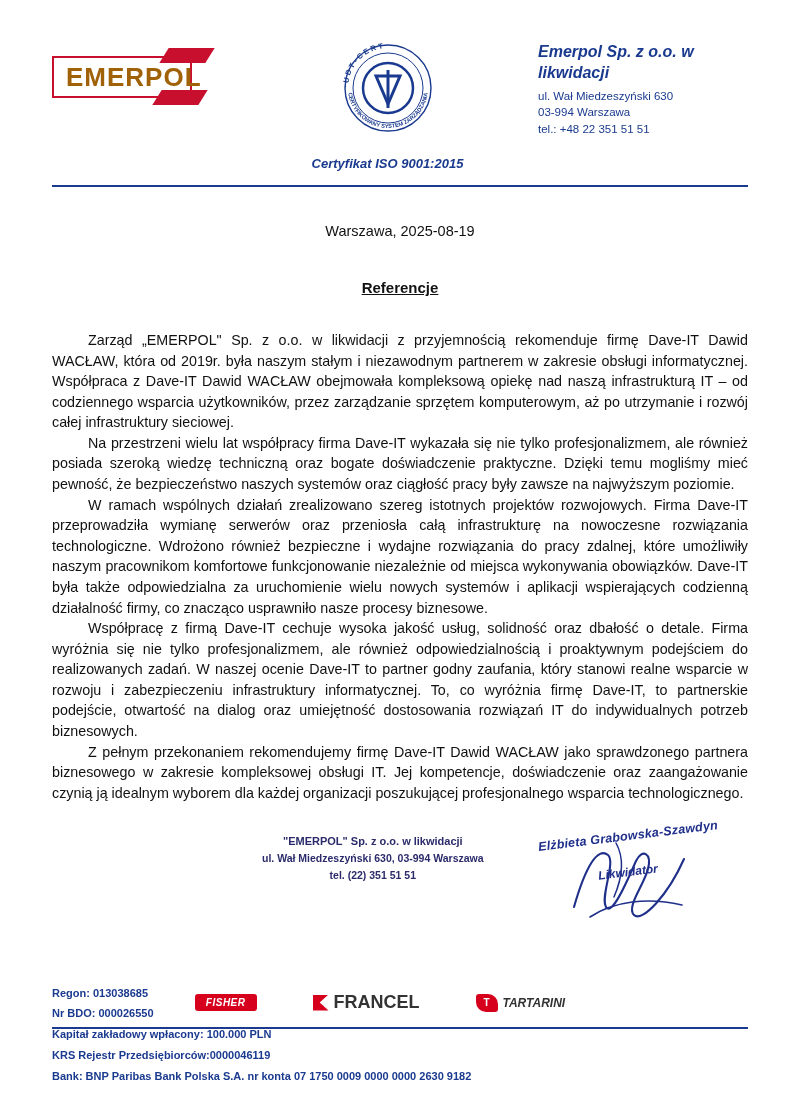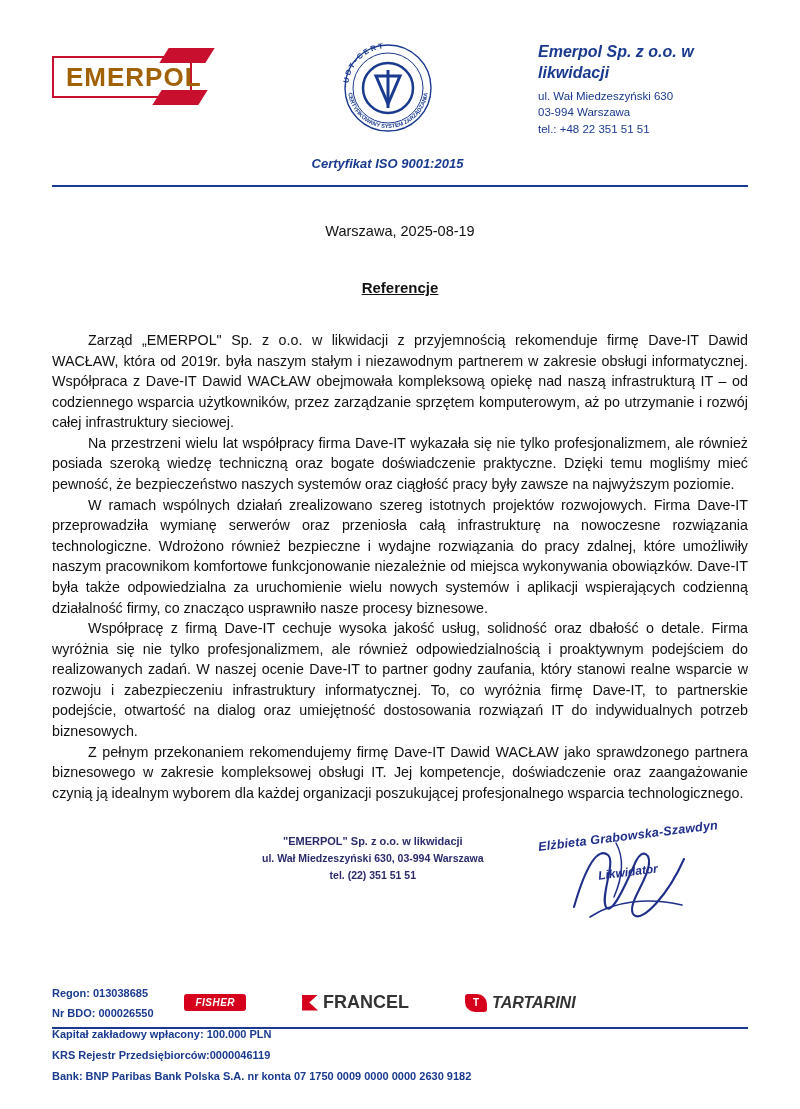--- a/index.html
+++ b/index.html
@@ -229,21 +229,21 @@
     width: 22px; height: 18px;
     background: #d6001c;
     border-radius: 3px 10px 3px 10px;
     color:#fff;
     font-size: 10px;
     font-weight: bold;
     text-align:center;
     line-height:18px;
   }
   .tartarini-text {
-    font-size: 16px;
+    font-size: 12px;
     font-weight: bold;
     font-style: italic;
     color: #333;
   }
 
   
   .hr-bottom {
     position: absolute;
     left: 52px; right: 52px;
     bottom: 72px;

